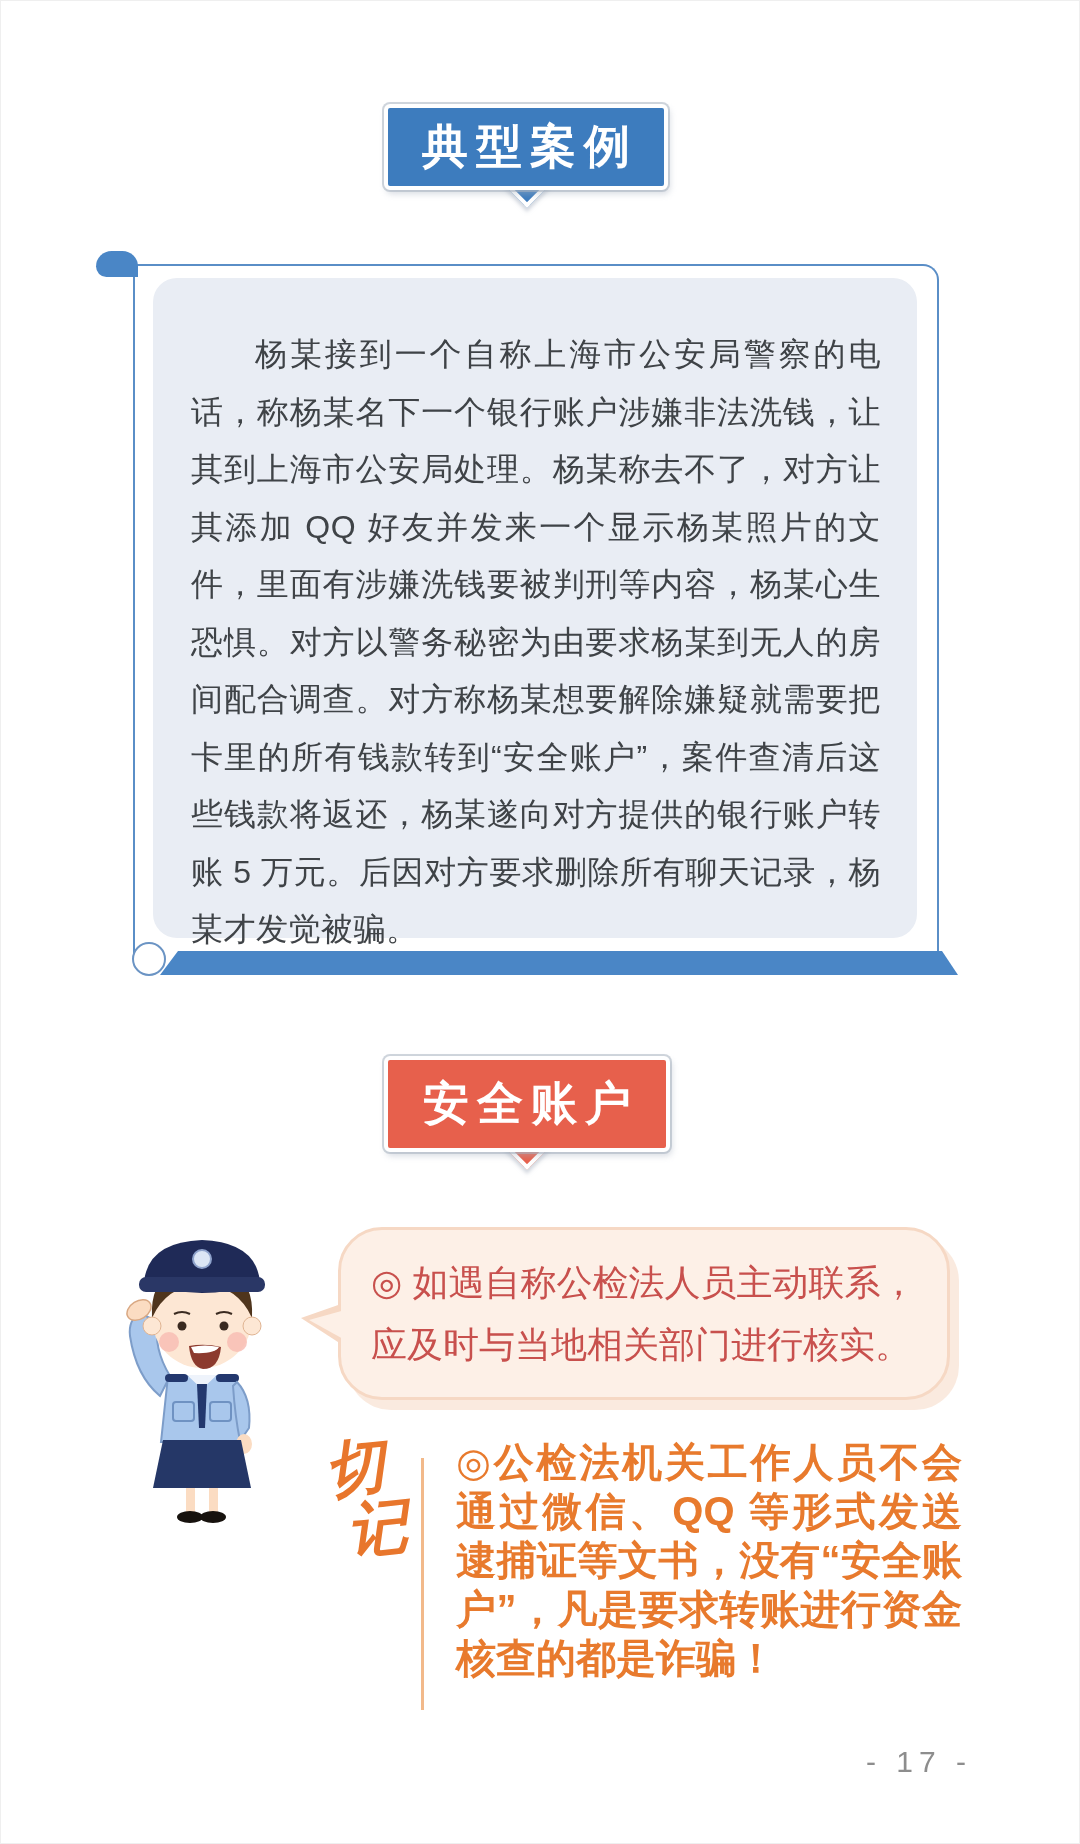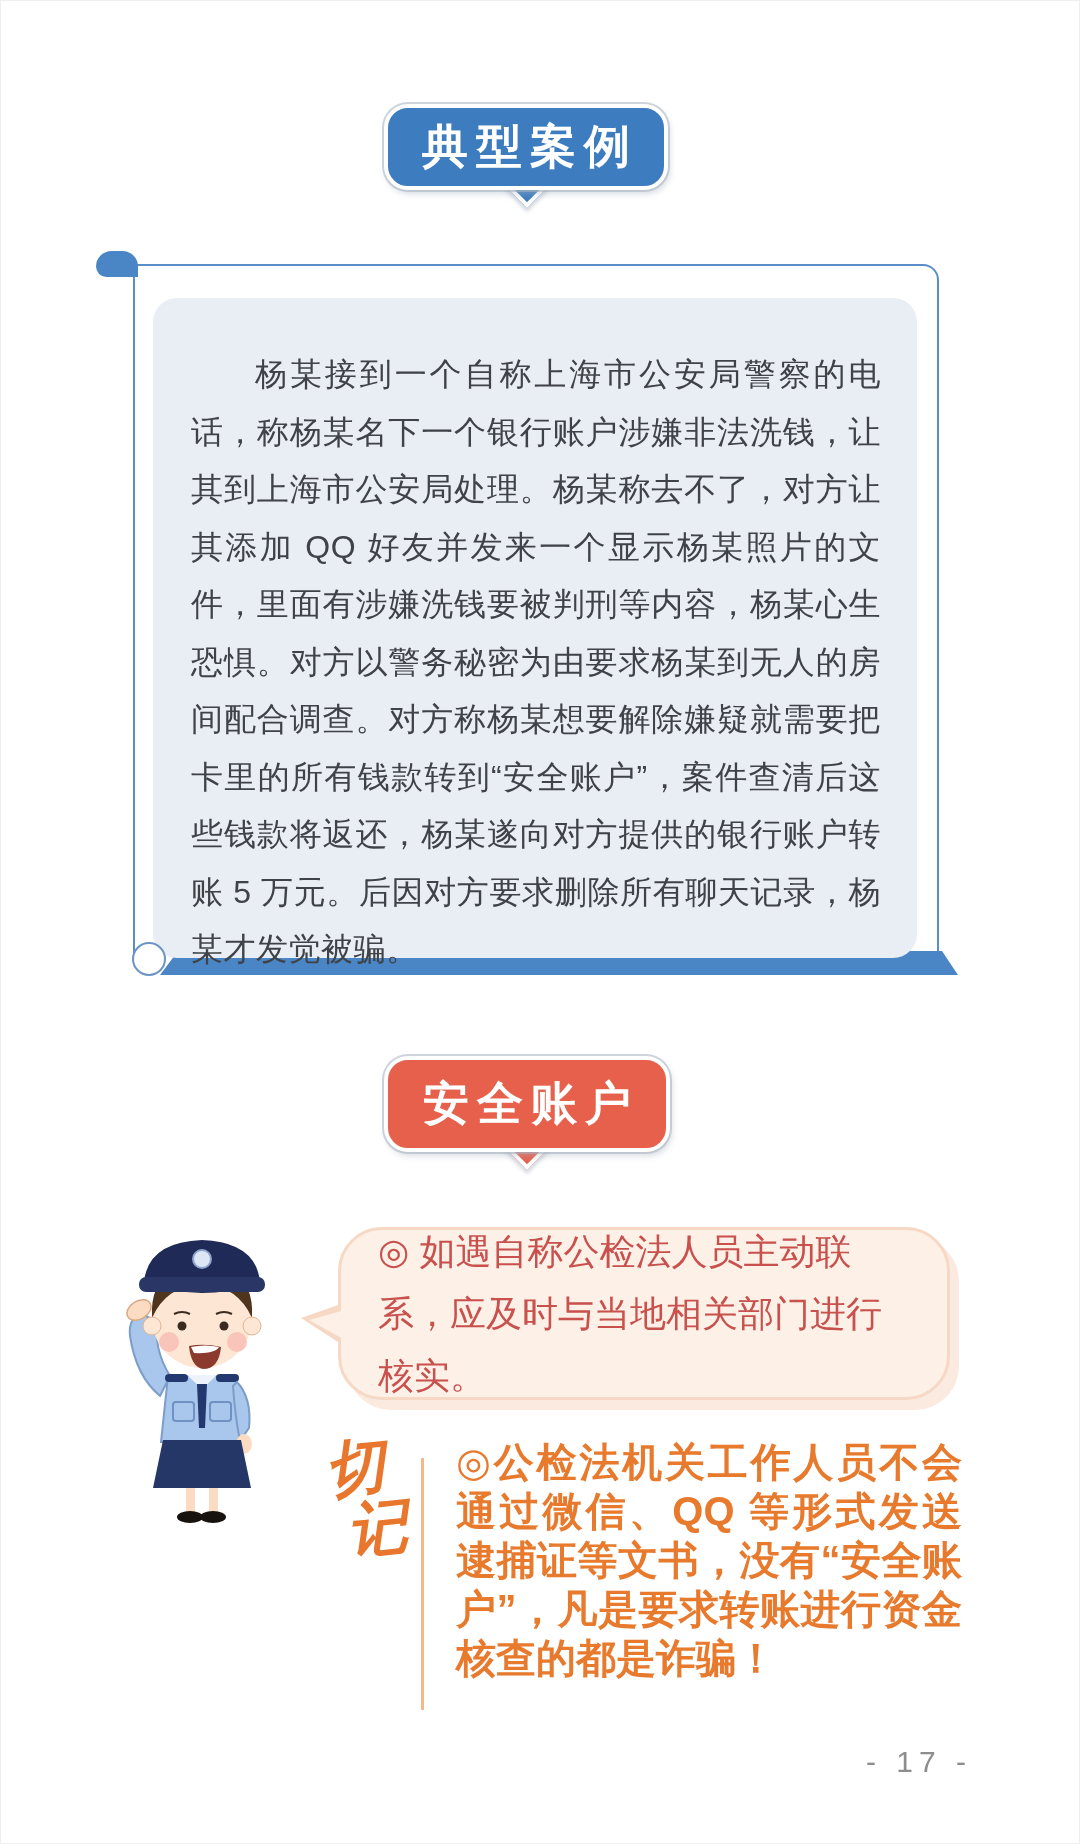--- a/index.html
+++ b/index.html
@@ -4,21 +4,21 @@
 <style>
   html,body{margin:0;padding:0;}
   body{
     width:1080px;height:1844px;position:relative;background:#ffffff;
     font-family:"Liberation Sans","DejaVu Sans",sans-serif;
     overflow:hidden;box-shadow:inset 0 0 0 1px #efefef;
   }
   
   .banner{
     position:absolute;display:flex;align-items:center;justify-content:center;
-    border:4px solid #ffffff;border-radius:24px;
+    border:4px solid #ffffff;border-radius:6px;
     box-shadow:0 0 0 2px rgba(168,178,192,.55),2px 4px 6px rgba(168,178,192,.45);
     color:#ffffff;font-family:"Liberation Serif","DejaVu Serif",serif;
     font-weight:bold;font-size:46px;letter-spacing:8px;text-indent:8px;
     z-index:3;
   }
   .banner-tail{
     position:absolute;width:34px;height:34px;transform:rotate(45deg);
     border-right:4px solid #fff;border-bottom:4px solid #fff;
     box-shadow:3px 3px 4px rgba(168,178,192,.5);
     z-index:2;
@@ -35,21 +35,20 @@
     border-radius:3px 16px 0 0;z-index:1;
   }
   .case-curl-top{
     position:absolute;left:96px;top:251px;width:42px;height:26px;
     background:#4a86c6;border-radius:21px 21px 0 14px;z-index:2;
   }
   .case-panel{
     position:absolute;left:153px;top:278px;width:764px;height:660px;
     background:#e9edf4;border-radius:24px;z-index:2;box-sizing:border-box;
     padding:48px 36px 0 38px;
-    margin-top:20px;
   }
   .case-text{
     color:#3f4347;font-size:32px;line-height:57.5px;letter-spacing:.5px;
     text-align:justify;text-indent:2em;margin:0;
   }
   .case-bar{
     position:absolute;left:160px;top:951px;width:798px;height:24px;
     background:#4a86c6;z-index:1;
     clip-path:polygon(18px 0%,calc(100% - 16px) 0%,100% 100%,0% 100%);
   }
@@ -61,21 +60,21 @@
   
   .officer{position:absolute;left:88px;top:1226px;width:224px;height:300px;z-index:2;}
   .bubble{
     position:absolute;left:338px;top:1227px;width:612px;height:173px;
     background:#fdf0e7;border:3px solid #f6d8c4;border-radius:44px;
     box-shadow:9px 10px 0 rgba(246,216,196,.55);
     box-sizing:border-box;display:flex;align-items:center;z-index:2;
   }
   .bubble-text{
     color:#c8504d;font-size:36px;line-height:62px;letter-spacing:0;
-    padding:0 24px 0 30px;margin:7px;text-align:left;
+    padding:0 24px 0 30px;margin:0;text-align:left;
   }
   .bubble-tail-outer{
     position:absolute;left:-40px;top:74px;width:0;height:0;
     border-right:40px solid #f6d8c4;border-top:14px solid transparent;
     border-bottom:26px solid transparent;
   }
   .bubble-tail-inner{
     position:absolute;left:-32px;top:80px;width:0;height:0;
     border-right:36px solid #fdf0e7;border-top:10px solid transparent;
     border-bottom:20px solid transparent;

